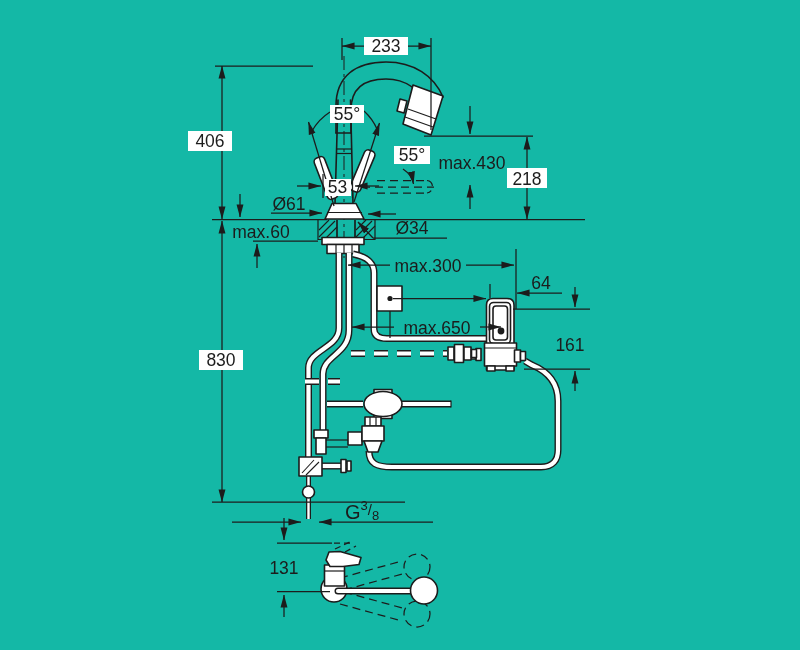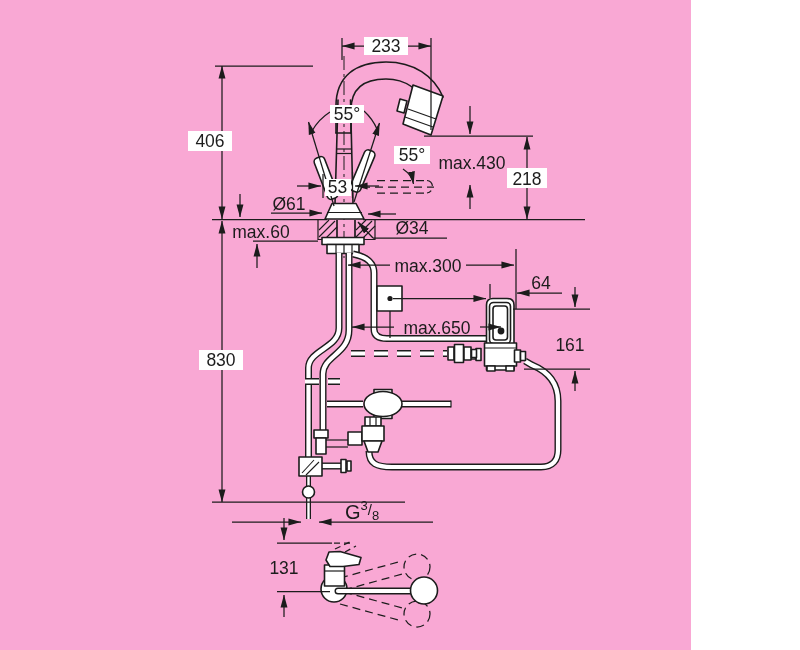--- a/index.html
+++ b/index.html
@@ -1,16 +1,16 @@
 <!DOCTYPE html>
 <html><head>
 <meta charset="utf-8">
 <style>
   html,body { margin:0; padding:0; background:#ffffff; }
-  #stage { width:691px; height:650px; background:#f9a8d4; position:relative; }
+  #stage { width:800px; height:650px; background:#14b8a6; position:relative; }
   svg { display:block; }
   .art  { fill:none; stroke:#1c1c1c; stroke-width:1.6; stroke-linejoin:round; stroke-linecap:round; }
   .artT { fill:none; stroke:#1c1c1c; stroke-width:1.2; }
   .artf { fill:#ffffff; stroke:#1c1c1c; stroke-width:1.6; stroke-linejoin:round; }
   .hB  { fill:none; stroke:#1c1c1c; stroke-width:7; }
   .hW  { fill:none; stroke:#ffffff; stroke-width:4.2; }
   .hBs { fill:none; stroke:#1c1c1c; stroke-width:5; }
   .hWs { fill:none; stroke:#ffffff; stroke-width:2.4; }
   .dhB { fill:none; stroke:#1c1c1c; stroke-width:7;   stroke-dasharray:14 9; }
   .dhW { fill:none; stroke:#ffffff; stroke-width:4.2; stroke-dasharray:14 9; }

